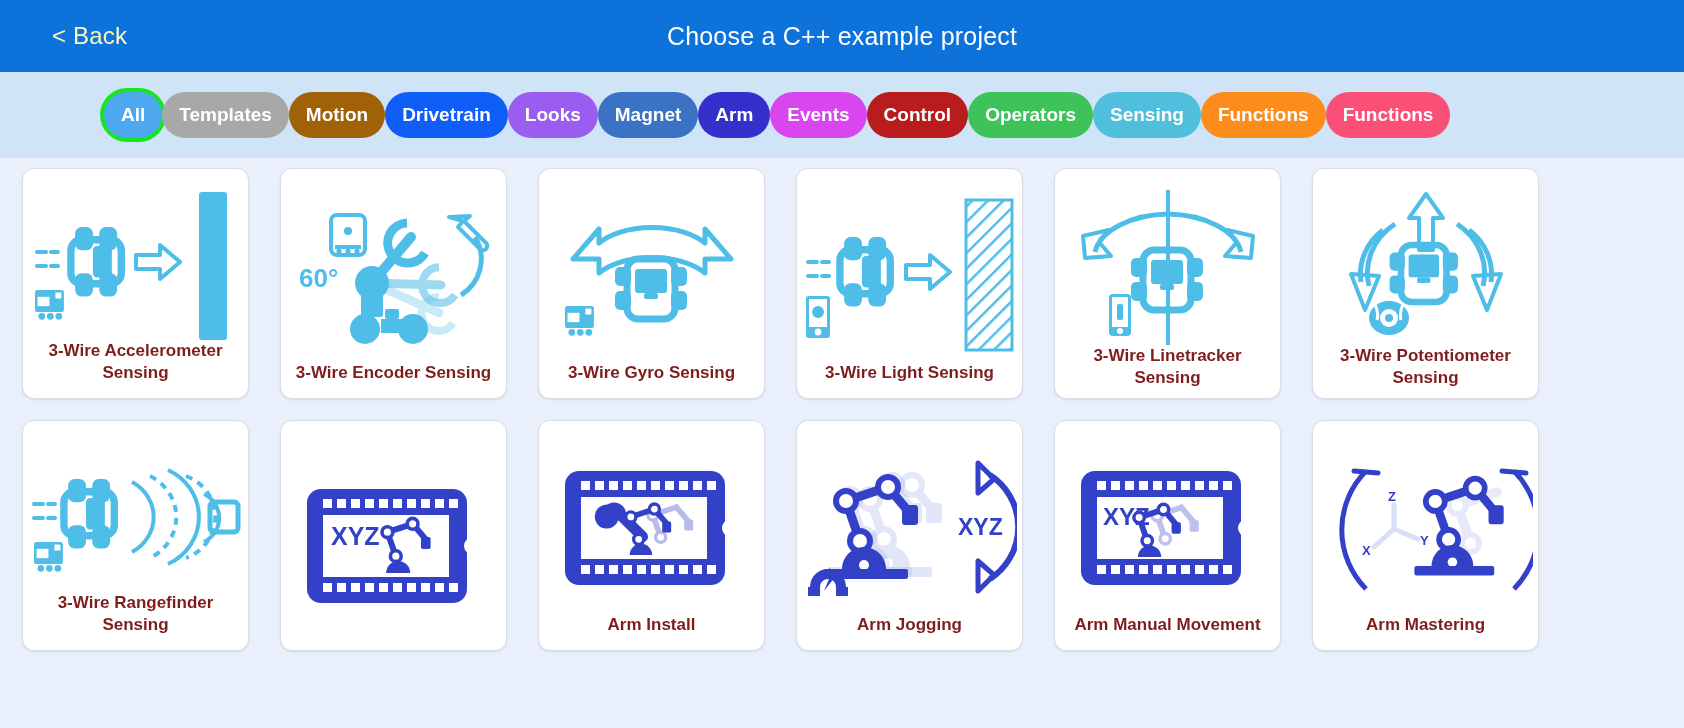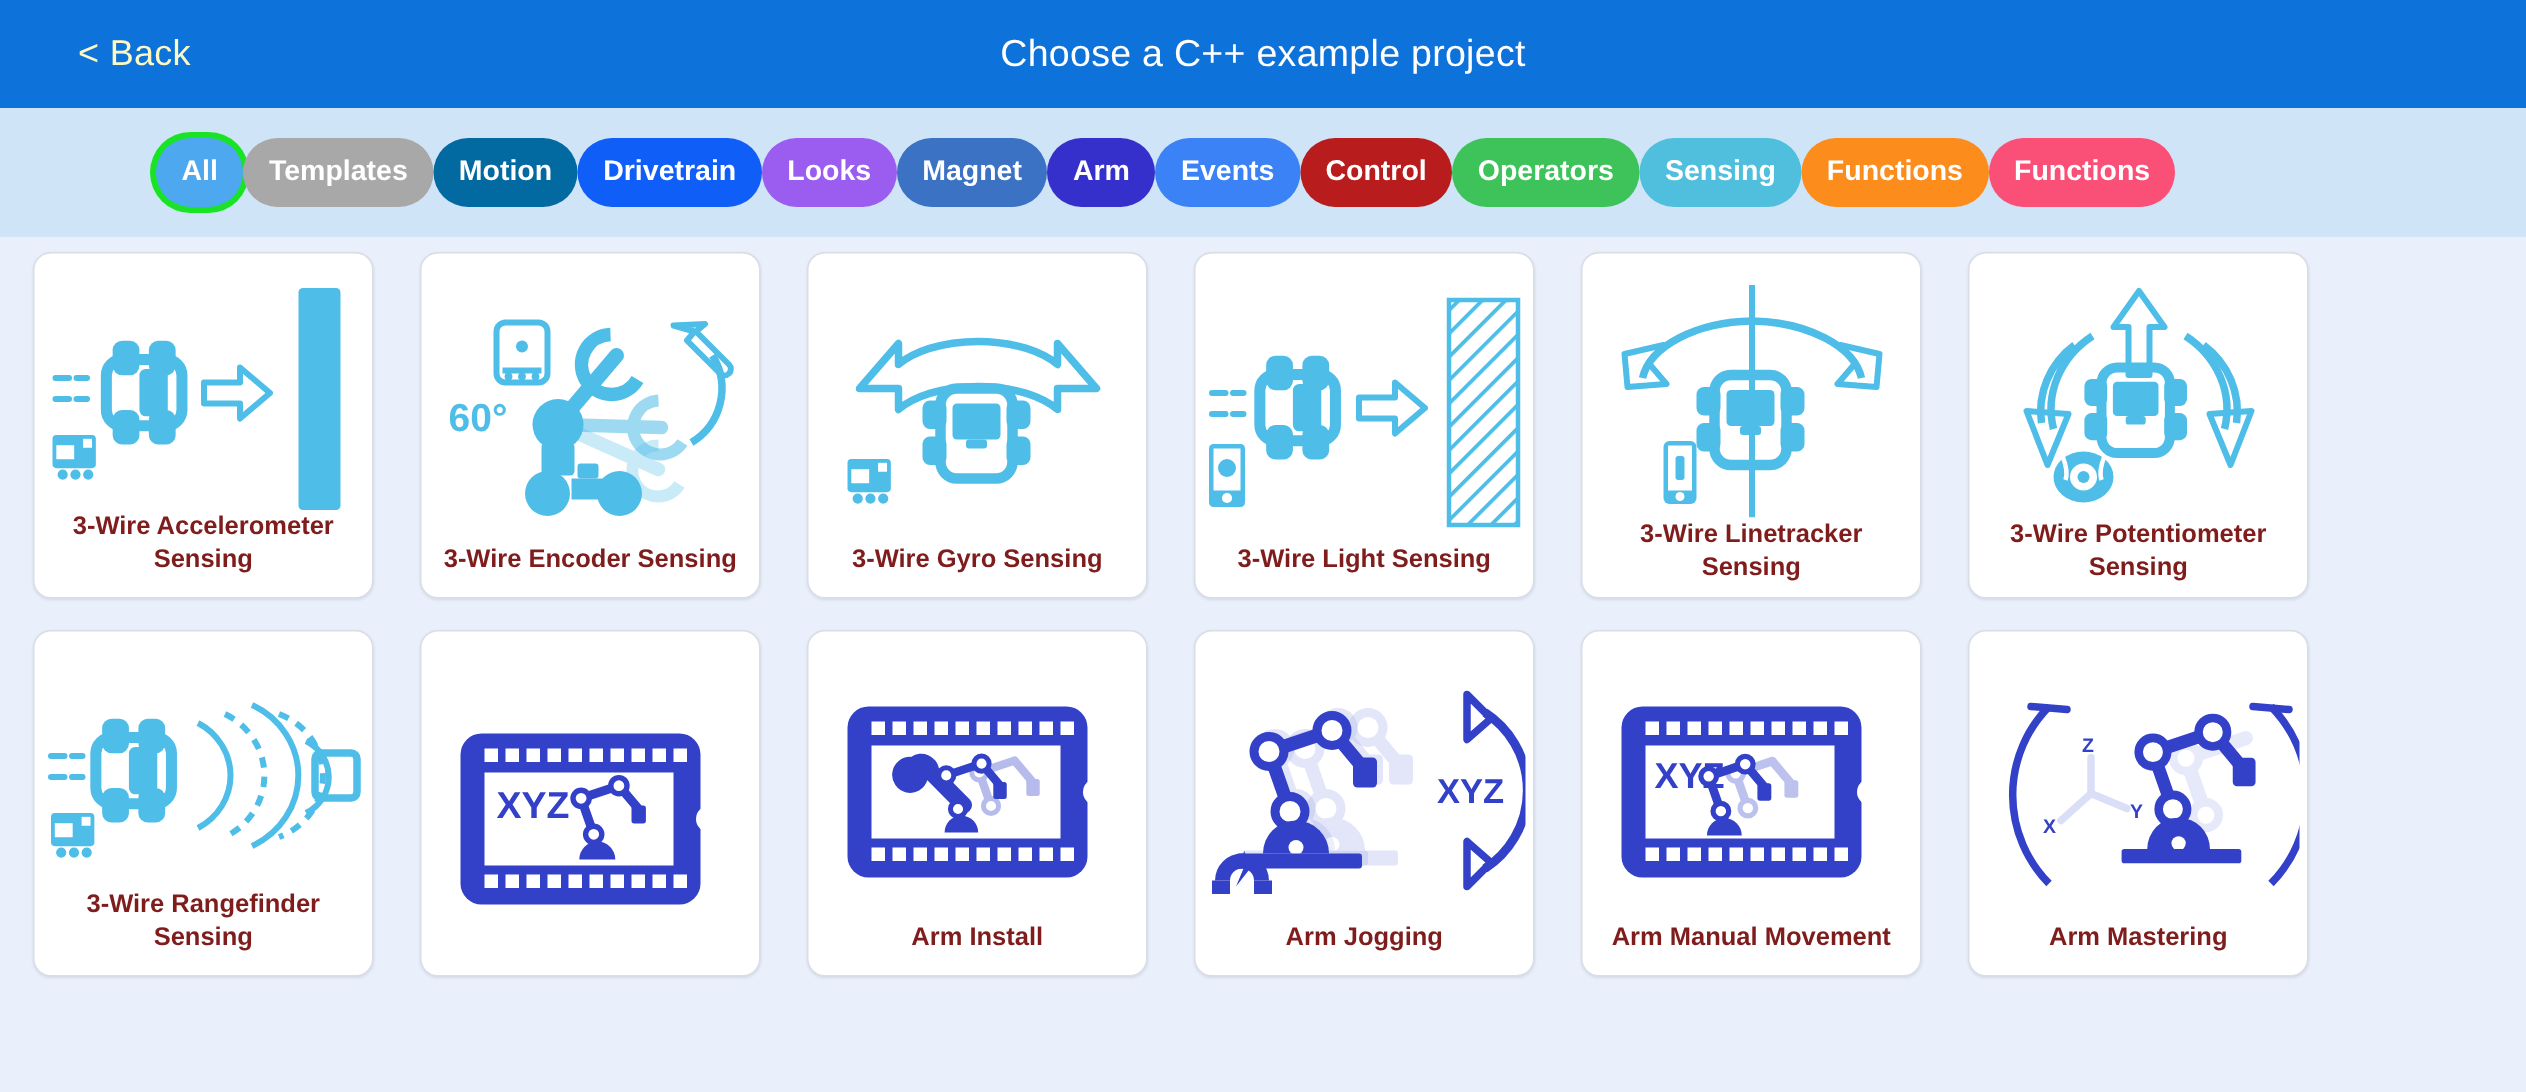--- a/index.html
+++ b/index.html
@@ -112,26 +112,26 @@
 <body>
 
 <div class="header">
   <div class="back-btn">&lt; Back</div>
   <div class="header-title">Choose a C++ example project</div>
 </div>
 
 <div class="filterbar" id="filterbar">
     <div class="pill selected" style="background: rgb(77, 168, 240);">All</div>
     <div class="pill" style="background: rgb(168, 168, 168);">Templates</div>
-    <div class="pill" style="background: #0369a1;">Motion</div>
+    <div class="pill" style="background: #a16207;">Motion</div>
     <div class="pill" style="background: rgb(15, 94, 247);">Drivetrain</div>
     <div class="pill" style="background: rgb(155, 92, 240);">Looks</div>
     <div class="pill" style="background: rgb(60, 114, 196);">Magnet</div>
     <div class="pill" style="background: rgb(53, 48, 204);">Arm</div>
-    <div class="pill" style="background: #3b82f6;">Events</div>
+    <div class="pill" style="background: #d946ef;">Events</div>
     <div class="pill" style="background: #b91c1c;">Control</div>
     <div class="pill" style="background: rgb(61, 195, 90);">Operators</div>
     <div class="pill" style="background: rgb(79, 191, 221);">Sensing</div>
     <div class="pill" style="background: rgb(252, 140, 27);">Functions</div>
     <div class="pill" style="background: rgb(250, 79, 119);">Functions</div>
   </div>
 
 <div class="cards-area" id="cards-area">
     <div class="card-row">
       <div class="card">

